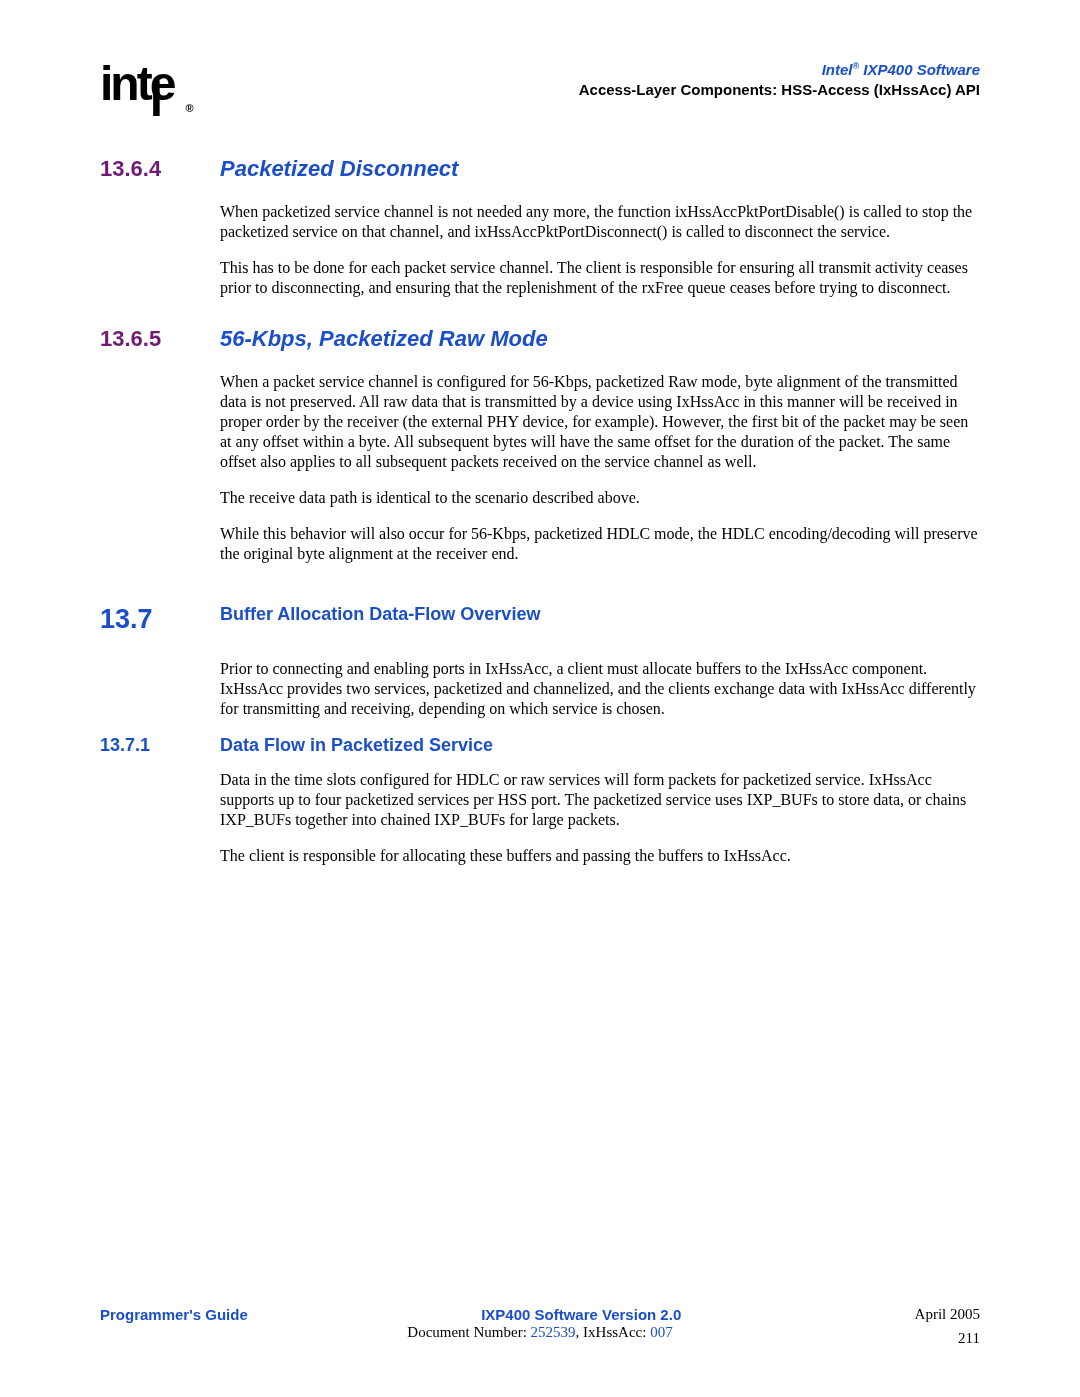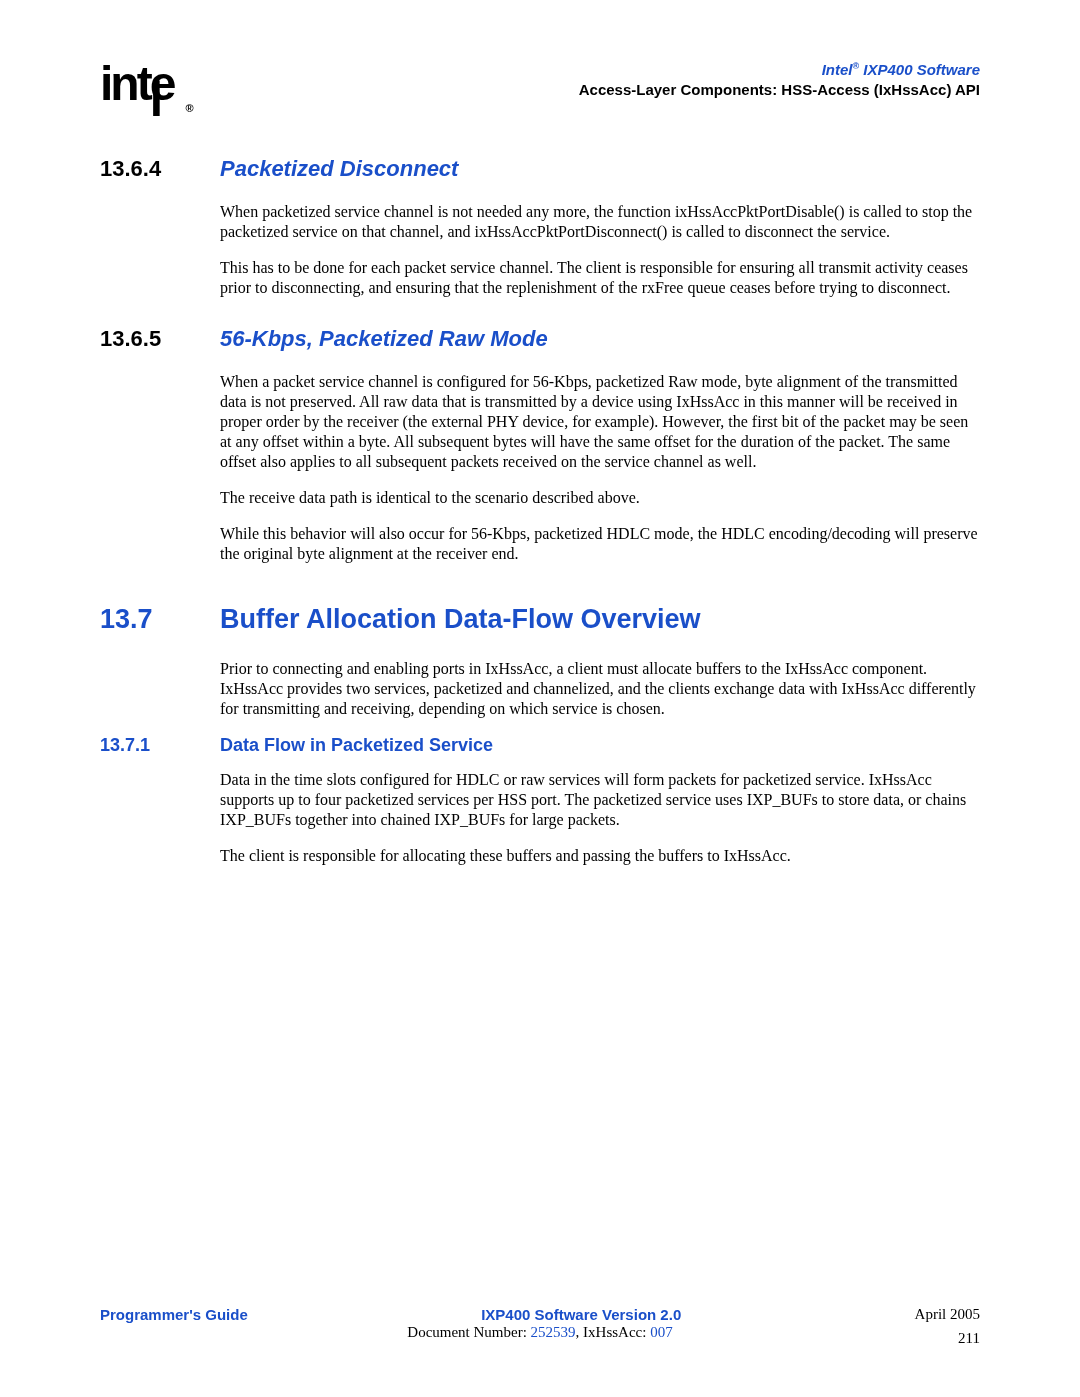--- a/index.html
+++ b/index.html
@@ -56,21 +56,21 @@
   }
   .content { padding-left: 20px; }
   .h2-row {
     display: flex;
     margin-top: 28px;
     margin-bottom: 20px;
     margin-left: -20px;
   }
   .h2-num {
     width: 120px;
-    color: #000000;
+    color: #701a75;
     font-family: Arial, Helvetica, sans-serif;
     font-weight: bold;
     font-size: 22px;
     flex-shrink: 0;
   }
   .h2-title {
     color: #1a4fc9;
     font-family: Arial, Helvetica, sans-serif;
     font-weight: bold;
     font-size: 22px;
@@ -87,21 +87,21 @@
     color: #1a4fc9;
     font-family: Arial, Helvetica, sans-serif;
     font-weight: bold;
     font-size: 27px;
     flex-shrink: 0;
   }
   .h1-title {
     color: #1a4fc9;
     font-family: Arial, Helvetica, sans-serif;
     font-weight: bold;
-    font-size: 27px;
+    font-size: 18px;
   }
   .h3-row {
     display: flex;
     margin-top: 8px;
     margin-bottom: 14px;
     margin-left: -20px;
   }
   .h3-num {
     width: 120px;
     color: #1a4fc9;

